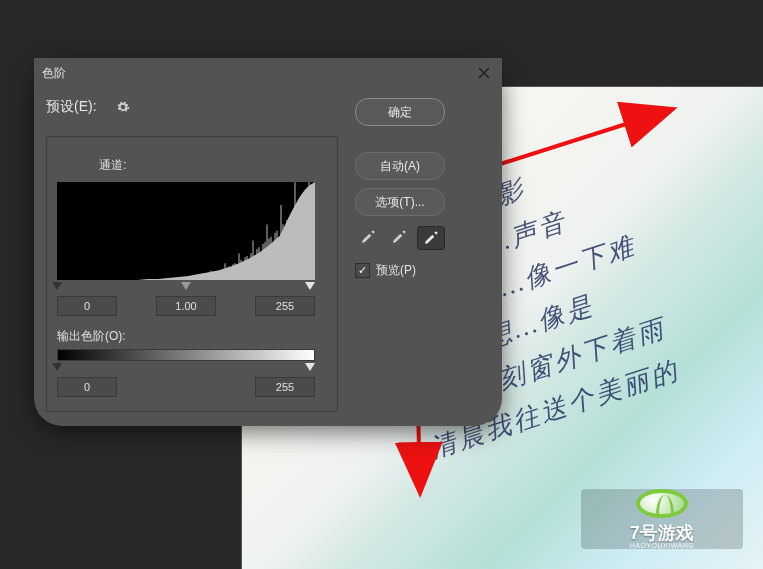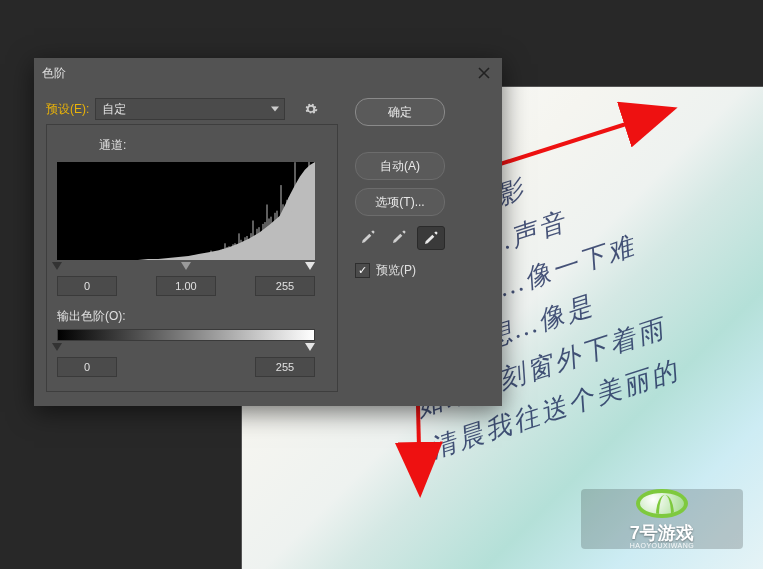--- a/index.html
+++ b/index.html
@@ -74,20 +74,21 @@
   .watermark-badge .txt .py { font-size:7px; letter-spacing:0.5px; opacity:0.9; }
 
   .dialog {
     position: absolute;
     left: 34px;
     top: 58px;
     width: 468px;
     background: #535353;
     box-shadow: 0 6px 24px rgba(0,0,0,0.55);
     color: #e0e0e0;
+    border-radius: 28px;
   }
   .titlebar {
     height: 30px;
     display: flex;
     align-items: center;
     padding: 0 8px;
     background: #535353;
   }
   .titlebar .title { flex: 1; font-size: 12px; }
   .titlebar .close {
@@ -97,21 +98,21 @@
   }
   .dlg-body {
     padding: 10px 12px 14px 12px;
     display: flex;
     gap: 10px;
   }
   .left-col { width: 292px; }
   .right-col { width: 90px; display:flex; flex-direction:column; gap:8px; align-items:stretch;margin-left:7px; }
 
   .row { display:flex; align-items:center; gap:6px; }
-  .label { color:#eab308; font-size:12px; }
+  .label { color:#e5e5e5; font-size:14px; }
 
   .select {
     background:#4b4b4b;
     border:1px solid #3a3a3a;
     color:#e0e0e0;
     height:22px;
     padding:0 22px 0 6px;
     position:relative;
     display:flex; align-items:center;
     font-size:12px;
@@ -119,23 +120,23 @@
   }
   .select .arrow {
     position:absolute; right:5px; top:50%; transform:translateY(-50%);
     width:0;height:0;border-left:4px solid transparent;border-right:4px solid transparent;border-top:5px solid #ccc;
   }
   .gear-icon {
     width:16px;height:16px;color:#ccc;display:flex;align-items:center;justify-content:center;font-size:15px;
   }
 
   .panel {
-    margin-top:4px;
+    margin-top:20px;
     border:1px solid #3e3e3e;
-    padding:12px 10px 14px 10px;
+    padding:20px 10px 14px 10px;
   }
   .channel-row{display:flex;align-items:center;gap:8px;margin-bottom:8px;padding-left:42px;}
   .channel-label{font-size:12px;}
   .section-label{font-size:12px;margin:4px 0 4px 0;display:block;}
 
   .histogram {
     width: 258px;
     height: 98px;
     background:#000;
     position: relative;
@@ -235,24 +236,20 @@
       <svg width="12" height="12" viewBox="0 0 12 12">
           <path d="M1 1 L11 11 M11 1 L1 11" stroke="#222" stroke-width="1.6"></path>
         </svg>
     </div>
   </div>
 
   <div class="dlg-body">
     <div class="left-col">
       <div class="row">
         <span class="label">预设(E):</span>
-        <div class="select" style="width:190px">
-          <span>自定</span>
-          <span class="arrow"></span>
-        </div>
         <span style="width:6px"></span>
         <span class="gear-icon">
           <svg width="14" height="14" viewBox="0 0 24 24" fill="#ccc">
               <path d="M12 8a4 4 0 100 8 4 4 0 000-8zm9 4l2 1-1 3-2-.5a8 8 0 01-1.4 1.4l.5 2-3 1-1-2a8 8 0 01-2 0l-1 2-3-1 .5-2A8 8 0 016.2 16.5L4 17l-1-3 2-1a8 8 0 010-2l-2-1 1-3 2 .5A8 8 0 017.6 6.1L7 4l3-1 1 2a8 8 0 012 0l1-2 3 1-.5 2a8 8 0 011.4 1.4l2-.5 1 3-2 1a8 8 0 010 2z"></path>
             </svg>
         </span>
       </div>
 
       <div class="panel">
         <div class="channel-row">

